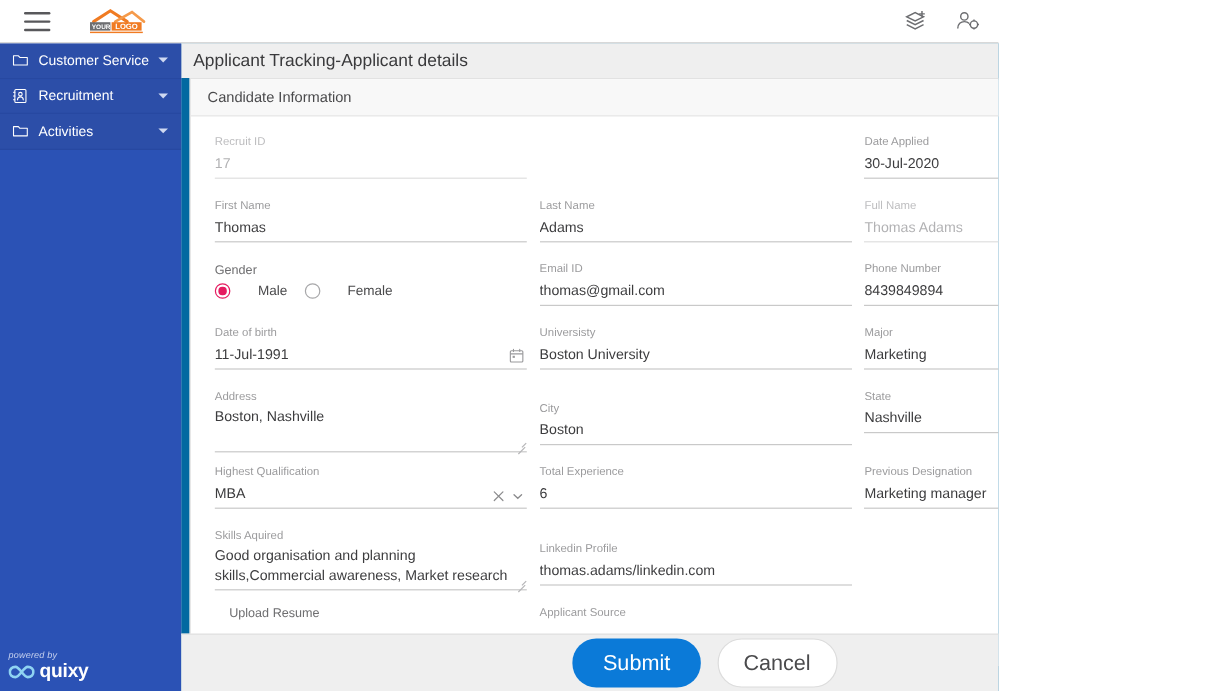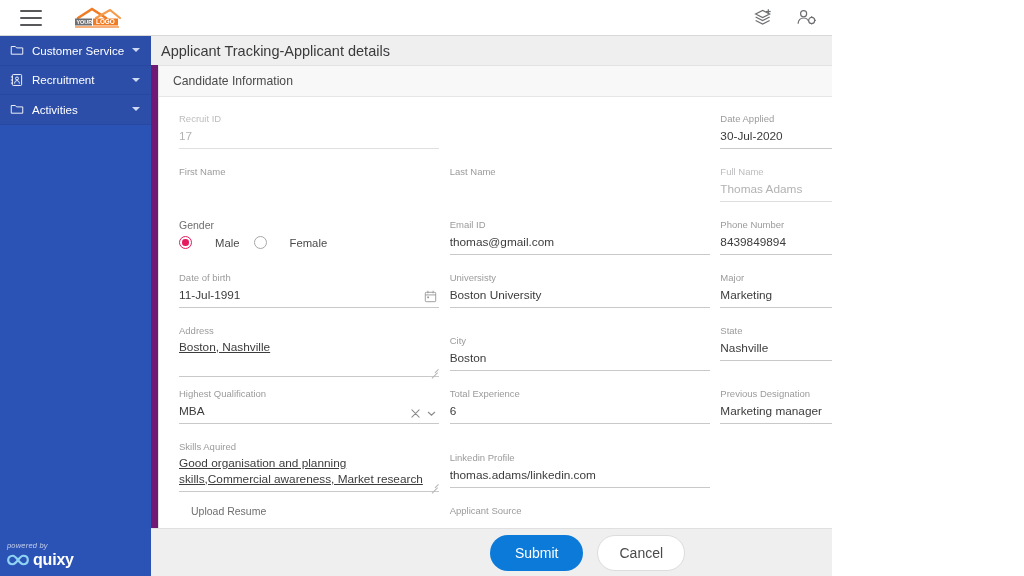--- a/index.html
+++ b/index.html
@@ -128,21 +128,21 @@
   }
   .powered .pb { font-size: 7.5px; color: #c6d1ee; font-style: italic; letter-spacing: .2px; }
   .powered .quixy-row { display: flex; align-items: center; gap: 4px; margin-top: 1px; text-align: center; }
   .powered .qname { font-size: 16px; font-weight: bold; letter-spacing: -.2px; color: #ffffff; }
 
   
   .main {
     position: absolute;
     top: 36px; left: 151px;
     width: 873px; height: 540px;
-    background: #701a75;
+    background: #0369a1;
   }
 
   .page-title {
     height: 29px;
     display: flex; align-items: center;
     padding-left: 10px;
     font-size: 14.5px;
     color: #3a3a3c;
     background: #efefef;
   }
@@ -204,21 +204,21 @@
     line-height: 16px;
     border-bottom: 1px solid #c9c9c9;
     padding-bottom: 4px;
     min-height: 21px;
     white-space: nowrap;
     overflow: hidden;
   }
   .field.disabled .val { color: #b2b2b4; border-bottom: 1px solid #dfdfdf; }
   .field.disabled .lbl { color: #bdbdbf; }
 
-  .field .val.multi { white-space: normal; line-height: 15.5px; min-height: 36px; text-decoration: underline; }
+  .field .val.multi { white-space: normal; line-height: 15.5px; min-height: 36px; }
 
   .field-ico {
     position: absolute;
     right: 2px;
     bottom: 5px;
     color: #8b8b8d;
     display: flex; align-items: center; gap: 5px;
     cursor: pointer;
   }
 
@@ -266,21 +266,21 @@
     width: 873px; height: 48px;
     background: #efefef;
     border-top: 1px solid #e0e0e0;
     display: flex; align-items: center; justify-content: center;
     gap: 14px;
     z-index: 18;
   }
   .btn {
     border: none;
     border-radius: 20px;
-    font-size: 14px;
+    font-size: 18px;
     cursor: pointer;
     font-family: "Liberation Sans", sans-serif;
   }
   .btn-primary {
     background: #0b7ad8;
     color: #ffffff;
     padding: 10px 25px;
   }
   .btn-secondary {
     background: #ffffff;
@@ -478,25 +478,27 @@
                 </svg>
               </span>
             </div>
           </div>
         </div>
 
         <div class="row">
           <div class="col">
             <div class="field">
               <div class="lbl">First Name</div>
+              <div class="val">Thomas</div>
             </div>
           </div>
           <div class="col">
             <div class="field">
               <div class="lbl">Last Name</div>
+              <div class="val">Adams</div>
             </div>
           </div>
           <div class="col">
             <div class="field disabled">
               <div class="lbl">Full Name</div>
               <div class="val">Thomas Adams</div>
             </div>
           </div>
         </div>
 

